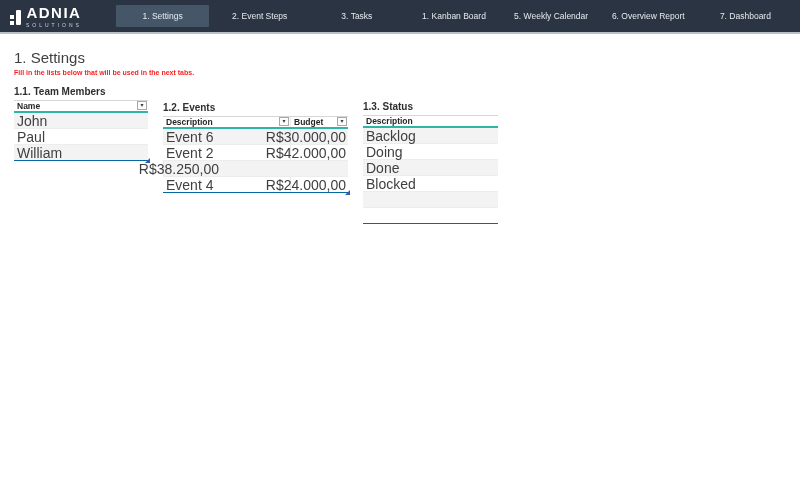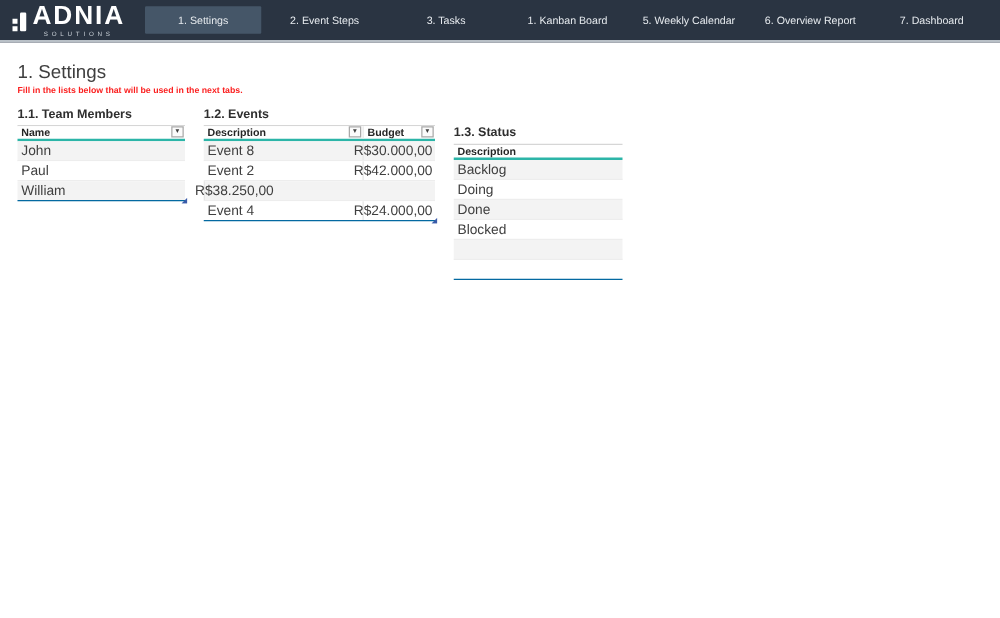--- a/index.html
+++ b/index.html
@@ -20,38 +20,38 @@
   }
   .logo {
     display:flex; align-items:center; gap:5px;
     padding-left:10px; width:108px; flex:none;
   }
   .logo-icon { display:flex; align-items:flex-end; gap:2px; height:17px; }
   .logo-colon { display:flex; flex-direction:column; gap:2px; justify-content:flex-end; }
   .logo-colon i { width:4px; height:4px; background:#ffffff; display:block; }
   .logo-bar { width:5px; height:15px; background:#ffffff; border-radius:1px; }
   .logo-text { display:flex; flex-direction:column; align-items:center; }
-  .logo-name { color:#ffffff; font-weight:bold; font-size:21px; letter-spacing:1.5px; line-height:1;text-align:center; }
+  .logo-name { color:#ffffff; font-weight:bold; font-size:15px; letter-spacing:1.5px; line-height:1;text-align:center; }
   .logo-sub { color:#cdd4db; font-size:5px; letter-spacing:3px; margin-top:2px; }
 
   .tabs { flex:1; display:flex; align-items:center; height:100%; padding:0 6px; }
   .tab {
     flex:1; text-align:center; color:#e7ebef; font-size:8.5px;
     padding:6px 0; margin:0 2px; cursor:pointer; border-radius:1px;
     white-space:nowrap;
   }
   .tab.active { background:#455668; }
 
   
   .page-title { position:absolute; left:14px; top:49px; font-size:15px; color:#3f3f3f; }
   .instruction-note { position:absolute; left:14px; top:69px; font-size:7px; font-weight:bold; color:#fb1f1f; }
 
   .section { position:absolute; top:86px; }
   .section.team   { left:14px;  width:134px; }
-  .section.events { left:163px; width:185px; }
+  .section.events { left:163px; width:185px;margin-top:16px; }
   .section.status { left:363px; width:135px;margin-top:15px; }
 
   .section-heading { font-size:10px; font-weight:bold; color:#2e2e2e; height:14px; }
 
   .tbl { position:relative; border-top:1px solid #d6d6d6; }
   .thead {
     display:flex; align-items:center; height:12px;
     border-bottom:2px solid #2cb5a8; background:#ffffff;
   }
   .th {
@@ -62,21 +62,21 @@
   .th.w-desc { flex:none; width:127px; }
   .th.w-budget { flex:none; width:58px; border-left:1px solid #e9e9e9; }
   .filter-btn {
     width:10px; height:9px; flex:none;
     background:#fbfbfb; border:1px solid #a9a9a9;
     font-size:6px; line-height:7px; text-align:center; color:#3f3f3f;
     cursor:pointer; font-weight:normal;
   }
   .row {
     display:flex; align-items:center; height:16px;
-    font-size:11px; color:#3f3f3f;
+    font-size:14px; color:#3f3f3f;
     border-bottom:1px solid #ededed; background:#ffffff;
   }
   .row.band { background:#f3f3f3; }
   .row.last { border-bottom:1px solid #0369a1; }
   .cell { flex:1; padding-left:3px; height:100%; display:flex; align-items:center; }
   .cell.w-desc { flex:none; width:127px; }
   .cell.w-budget { flex:none; width:58px; justify-content:flex-end; padding-right:2px; border-left:1px solid #e6e6e6; }
   .resize-handle {
     position:absolute; right:-2px; bottom:-2px; width:5px; height:5px;
     background:#3a5ba9;
@@ -144,21 +144,21 @@
       <div class="th w-desc">
         <span>Description</span>
         <span class="filter-btn"><span>▾</span></span>
       </div>
       <div class="th w-budget">
         <span>Budget</span>
         <span class="filter-btn"><span>▾</span></span>
       </div>
     </div>
     <div class="row band">
-      <span class="cell w-desc">Event 8</span>
+      <span class="cell w-desc">Event 6</span>
       <span class="cell w-budget">R$30.000,00</span>
     </div>
     <div class="row">
       <span class="cell w-desc">Event 2</span>
       <span class="cell w-budget">R$42.000,00</span>
     </div>
     <div class="row band">
       <span class="cell w-budget">R$38.250,00</span>
     </div>
     <div class="row last">

